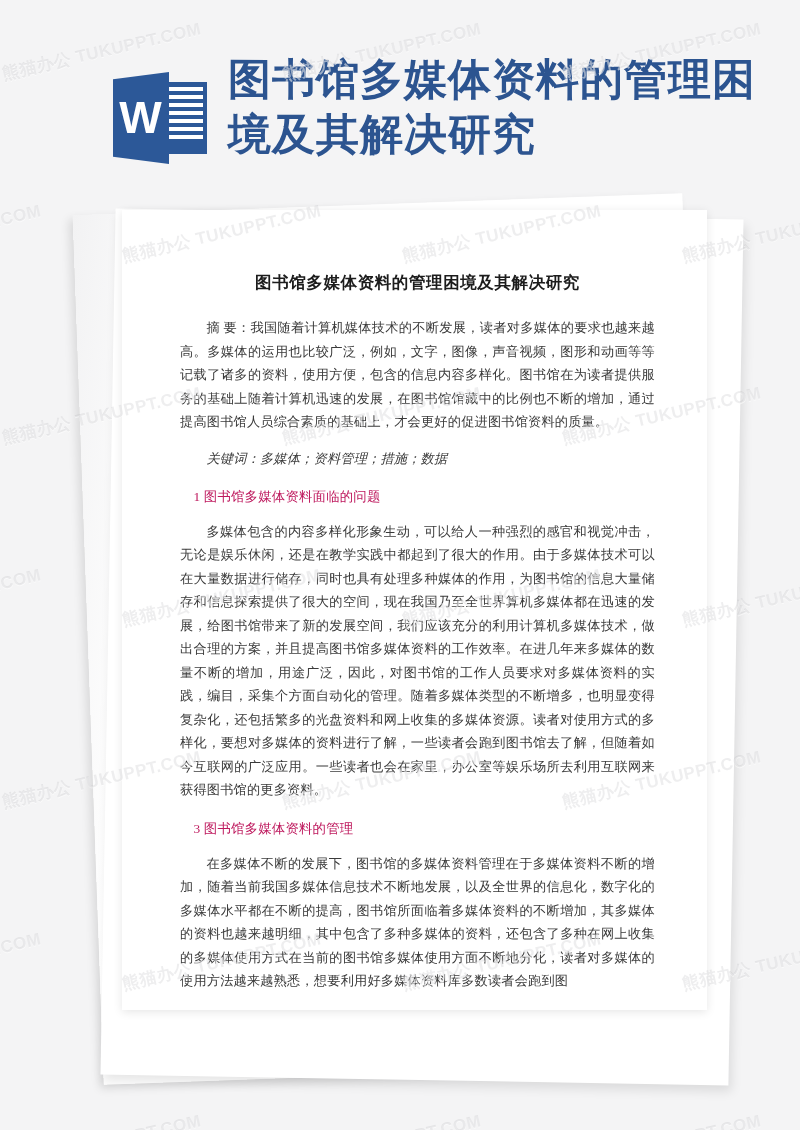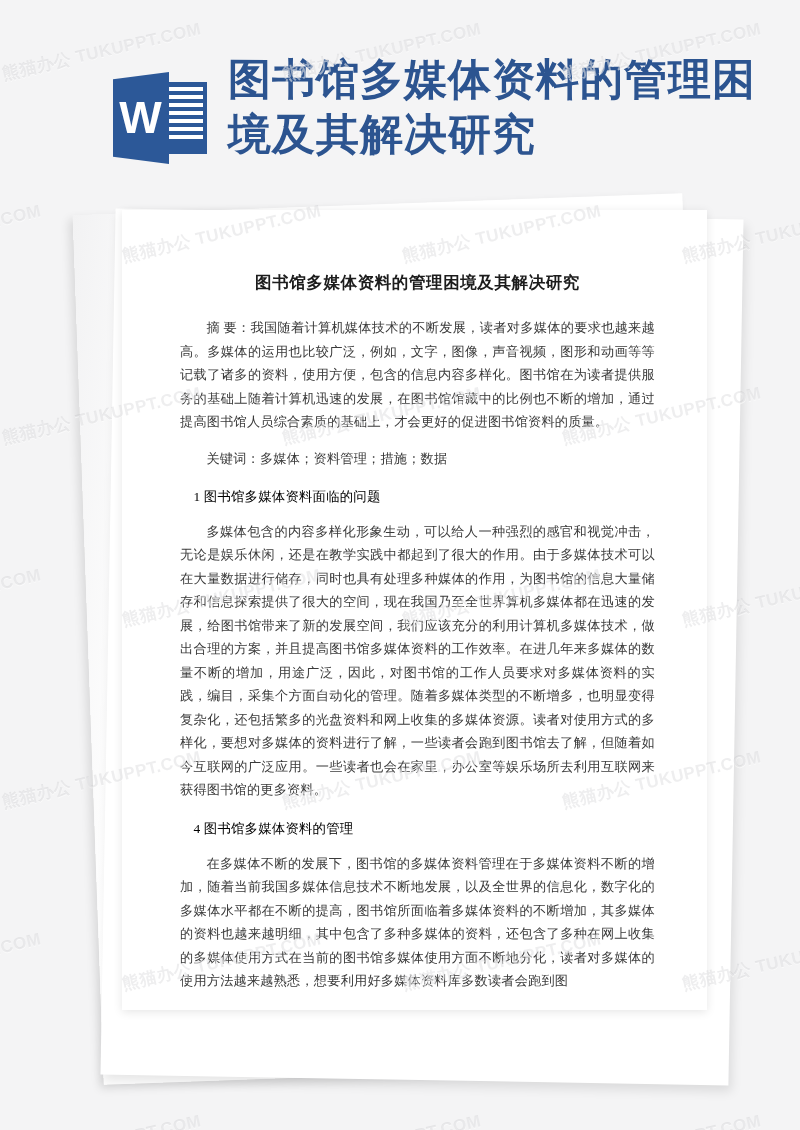--- a/index.html
+++ b/index.html
@@ -173,29 +173,30 @@
     margin: 0 0 13px 0;
     letter-spacing: 0.2px;
     color: #3a3a3a;
   }
   .section-head {
     font-size: 13.4px;
     line-height: 1.78;
     text-indent: 1em;
     margin: 15px 0 11px 0;
     letter-spacing: 0.2px;
-    color: #000000;
+    color: #be185d;
   }
   .keywords {
     font-size: 13.2px;
     line-height: 1.78;
     text-indent: 2em;
     margin: 0 0 14px 0;
     letter-spacing: 0.2px;
     color: #3a3a3a;
+    font-style: italic;
   }
 </style>
 </head>
 <body>
 
 <div class="header">
 
   <div class="doc-icon">
     <div class="w-block">
       <span class="w-letter">W</span>
@@ -226,21 +227,21 @@
 
       <p class="para">摘 要：我国随着计算机媒体技术的不断发展，读者对多媒体的要求也越来越高。多媒体的运用也比较广泛，例如，文字，图像，声音视频，图形和动画等等记载了诸多的资料，使用方便，包含的信息内容多样化。图书馆在为读者提供服务的基础上随着计算机迅速的发展，在图书馆馆藏中的比例也不断的增加，通过提高图书馆人员综合素质的基础上，才会更好的促进图书馆资料的质量。</p>
 
       <p class="keywords">关键词：多媒体；资料管理；措施；数据</p>
 
 
       <p class="section-head">1 图书馆多媒体资料面临的问题</p>
 
       <p class="para">多媒体包含的内容多样化形象生动，可以给人一种强烈的感官和视觉冲击，无论是娱乐休闲，还是在教学实践中都起到了很大的作用。由于多媒体技术可以在大量数据进行储存，同时也具有处理多种媒体的作用，为图书馆的信息大量储存和信息探索提供了很大的空间，现在我国乃至全世界算机多媒体都在迅速的发展，给图书馆带来了新的发展空间，我们应该充分的利用计算机多媒体技术，做出合理的方案，并且提高图书馆多媒体资料的工作效率。在进几年来多媒体的数量不断的增加，用途广泛，因此，对图书馆的工作人员要求对多媒体资料的实践，编目，采集个方面自动化的管理。随着多媒体类型的不断增多，也明显变得复杂化，还包括繁多的光盘资料和网上收集的多媒体资源。读者对使用方式的多样化，要想对多媒体的资料进行了解，一些读者会跑到图书馆去了解，但随着如今互联网的广泛应用。一些读者也会在家里，办公室等娱乐场所去利用互联网来获得图书馆的更多资料。</p>
 
-      <p class="section-head">4 图书馆多媒体资料的管理</p>
+      <p class="section-head">3 图书馆多媒体资料的管理</p>
 
       <p class="para">在多媒体不断的发展下，图书馆的多媒体资料管理在于多媒体资料不断的增加，随着当前我国多媒体信息技术不断地发展，以及全世界的信息化，数字化的多媒体水平都在不断的提高，图书馆所面临着多媒体资料的不断增加，其多媒体的资料也越来越明细，其中包含了多种多媒体的资料，还包含了多种在网上收集的多媒体使用方式在当前的图书馆多媒体使用方面不断地分化，读者对多媒体的使用方法越来越熟悉，想要利用好多媒体资料库多数读者会跑到图</p>
 
     </div>
   </div>
 </div>
 
 <div class="watermark-layer" id="wm-layer">
     <div class="wm" style="left: 0px; top: 40px;">熊猫办公 TUKUPPT.COM</div>
     <div class="wm" style="left: 280px; top: 40px;">熊猫办公 TUKUPPT.COM</div>

